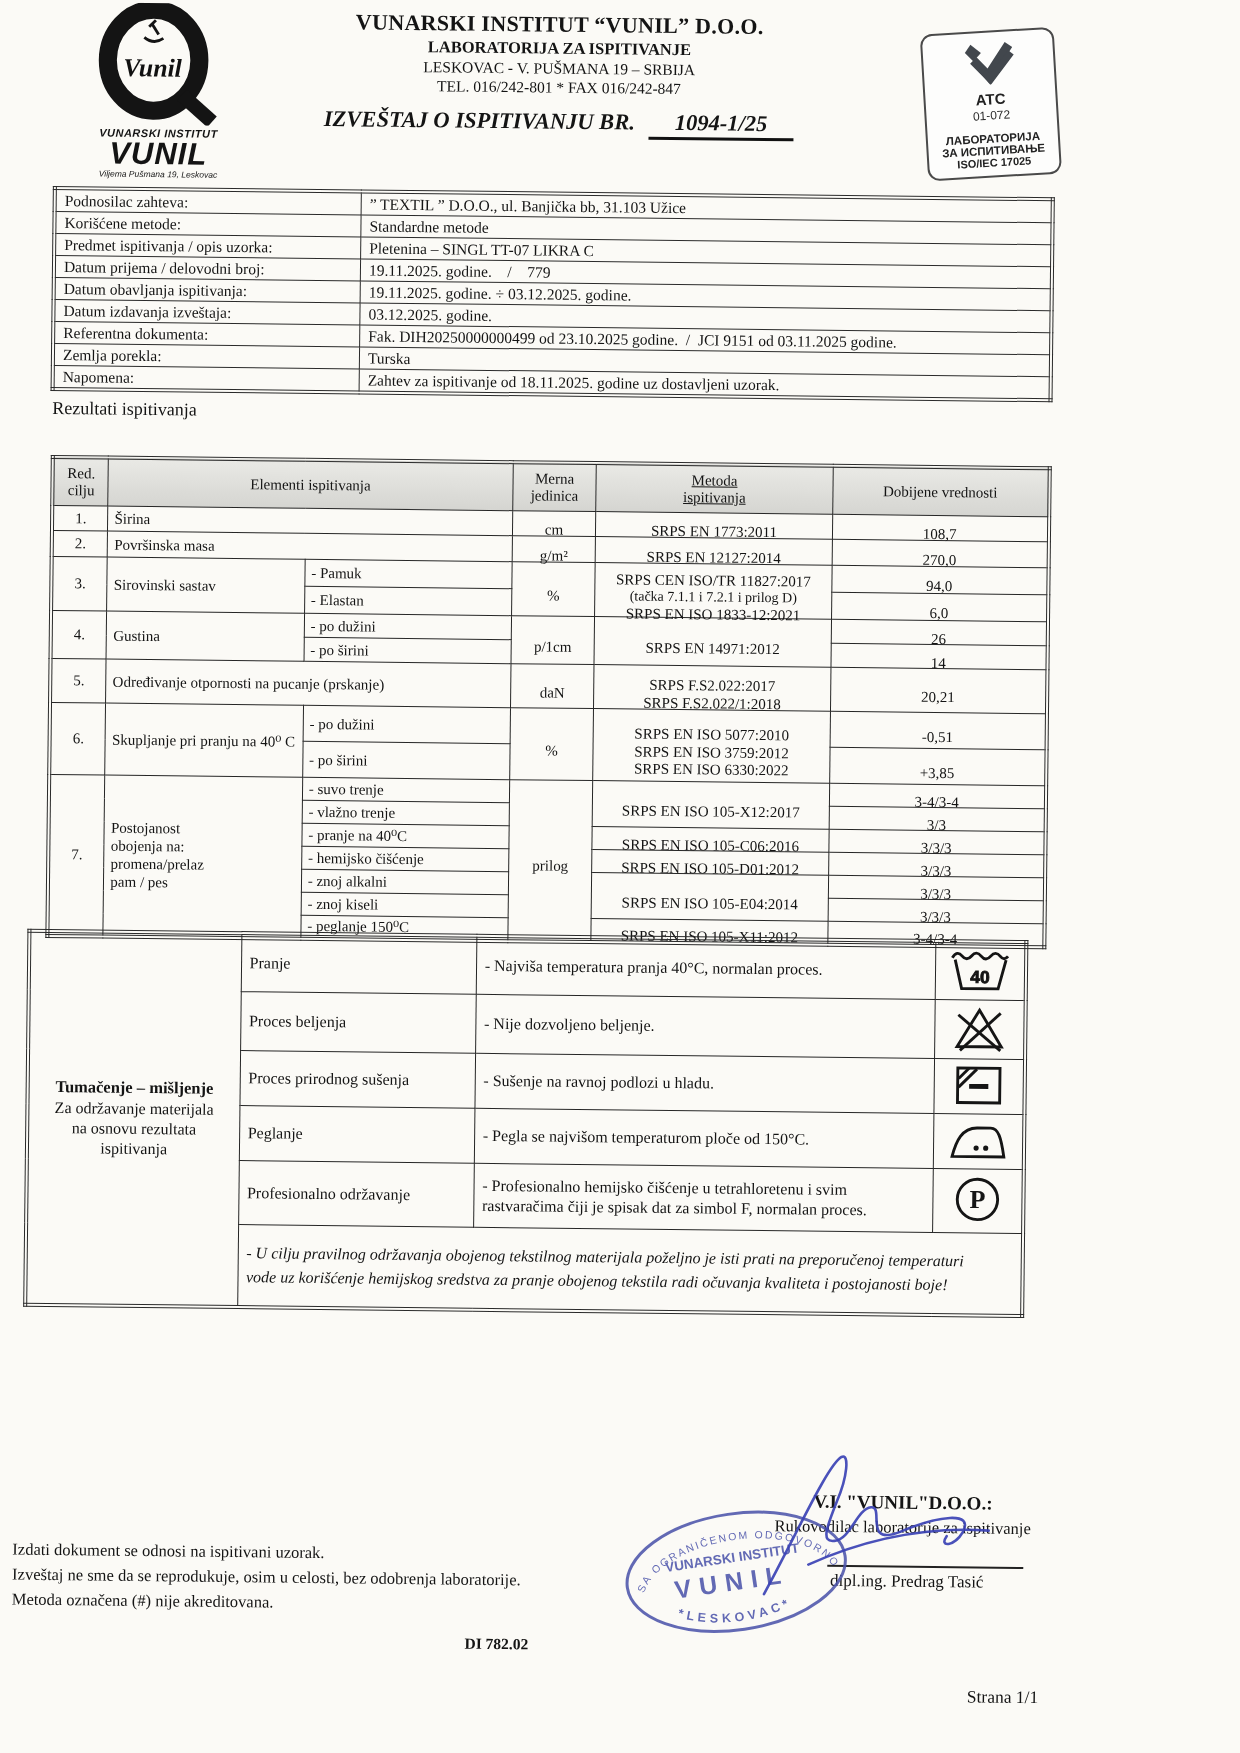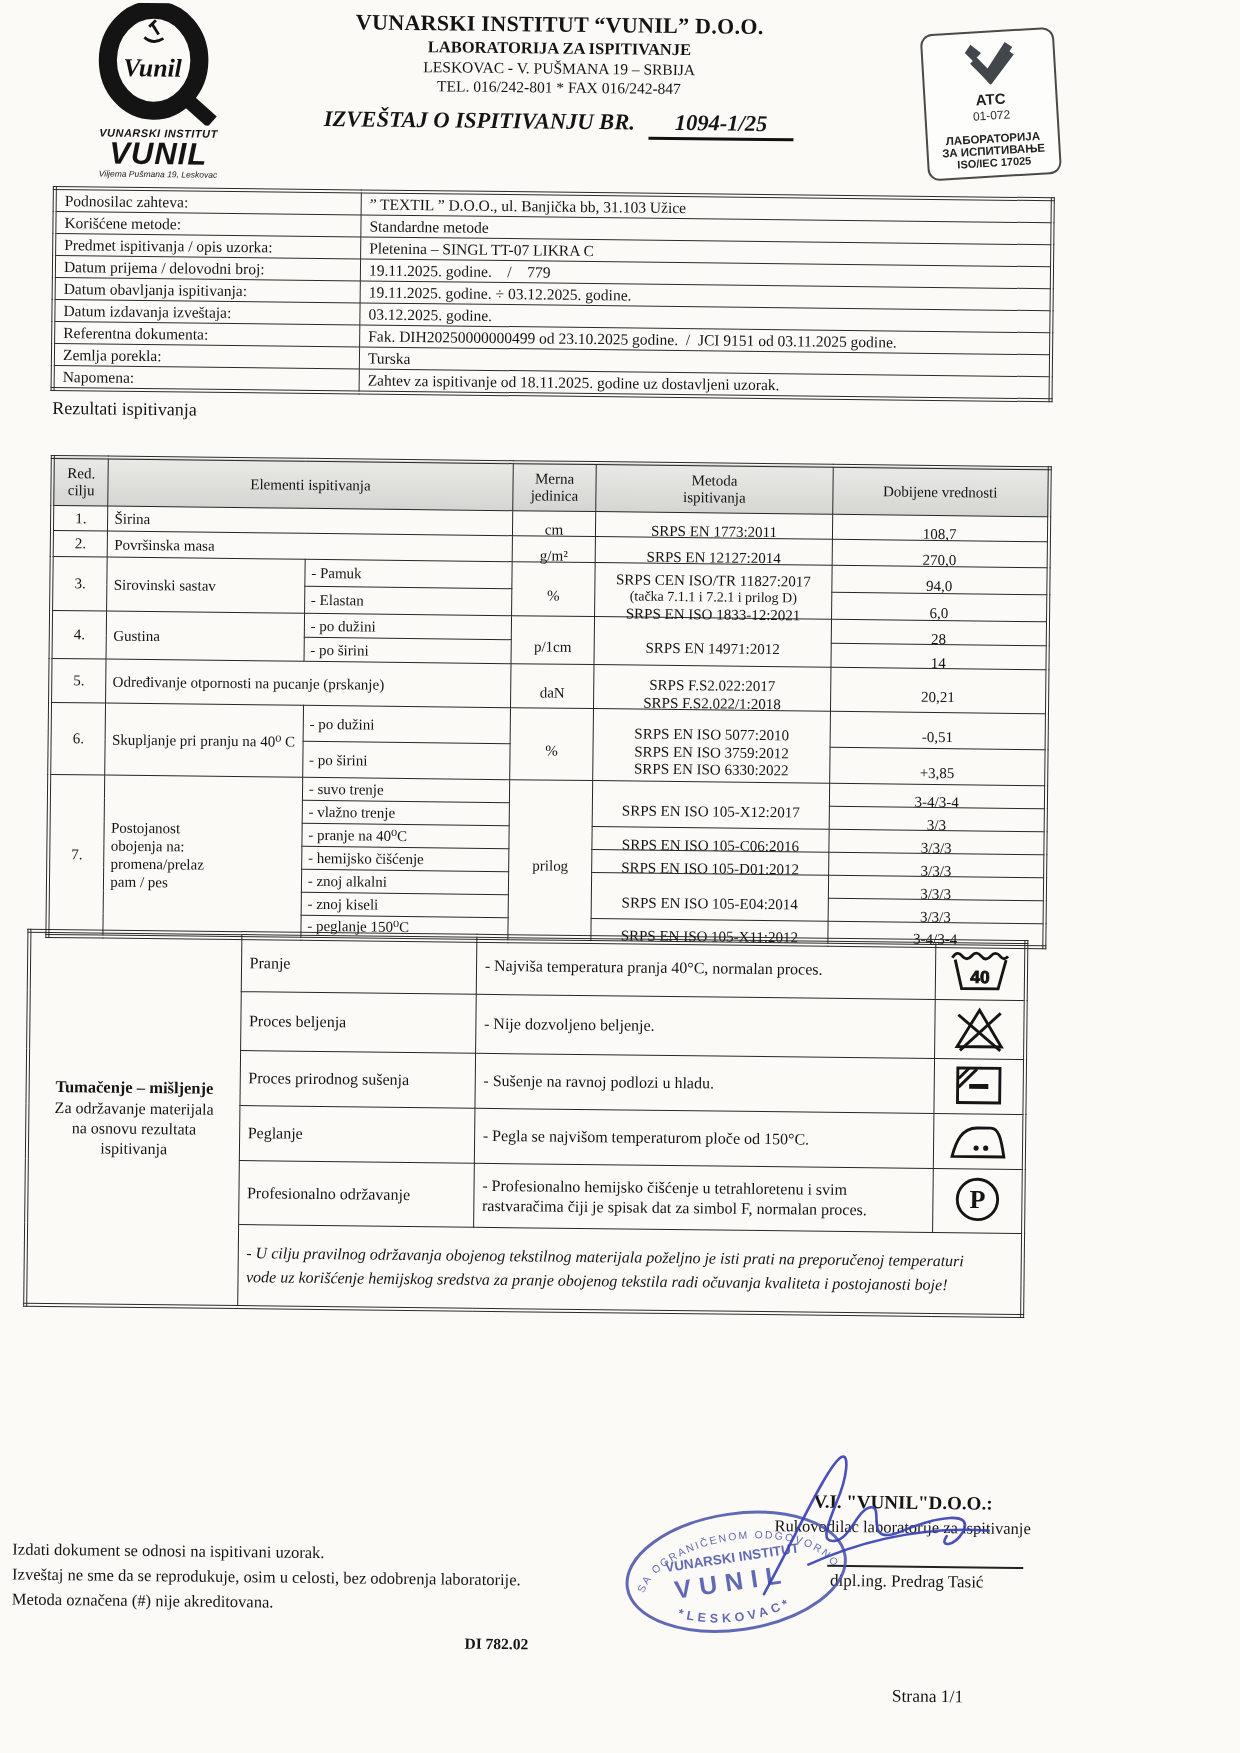--- a/index.html
+++ b/index.html
@@ -33,21 +33,21 @@
   .info{position:absolute;left:55px;top:186px;width:1002px;border:4px double #2a2a2a;}
   .info td{border:1.6px solid #2a2a2a;font-size:15.5px;padding:0 8px;height:21px;}
   .ilabel{width:288px;}
 
   .sect{position:absolute;left:57px;top:398px;font-size:18px;}
 
   .res{position:absolute;left:56px;top:455px;width:1001px;border:4px double #2a2a2a;}
   .res td,.res th{border:1.8px solid #262626;font-size:15px;padding:0 6px;}
   .hd{background:linear-gradient(#e9e9e5,#d5d5d1);font-size:15.5px;font-weight:normal;text-align:center;height:46px;}
   .hdw{display:inline-block;max-width:70px;line-height:1.15;}
-  .hdw2{display:inline-block;max-width:110px;line-height:1.15;}
+  .hdw2{display:inline-block;max-width:110px;line-height:1.15;text-decoration:underline;}
   .num{text-align:center;vertical-align:middle;}
   .ename{text-align:left;padding:0 8px;vertical-align:middle;line-height:1.2;}
   .ctr{text-align:center;vertical-align:middle;line-height:1.18;}
   .small{font-size:14.5px;}
   .sh{position:relative;top:7px;display:inline-block;}
   .mline2{font-size:14px;}
 
   .interp{position:absolute;left:38px;top:929px;width:1001px;border:4px double #2a2a2a;}
   .interp td{border:1.8px solid #262626;font-size:16px;padding:2px 8px;vertical-align:middle;}
   .tum{width:206px;text-align:center;line-height:1.25;}
@@ -63,21 +63,21 @@
   .sigco{font-size:19px;font-weight:bold;}
   .sigrole{font-size:16.5px;margin-top:4px;}
   .sigline{position:absolute;left:845px;top:1556px;width:196px;border-top:2px solid #222;}
   .signer{position:absolute;left:848px;top:1562px;font-size:17px;}
   .stampsvg{position:absolute;left:632px;top:1490px;}
   .sigsvg{position:absolute;left:768px;top:1434px;}
   .bullets{position:absolute;left:8px;top:1540px;font-size:16.5px;}
   .bullets .brow{height:25px;white-space:nowrap;}
   .diam{font-size:12px;display:inline-block;width:22px;vertical-align:2px;}
   .doccode{position:absolute;left:430px;top:1630px;width:170px;text-align:center;font-weight:bold;font-size:15.5px;}
-  .pagenum{position:absolute;left:911px;top:1676px;font-size:17.5px;}
+  .pagenum{position:absolute;left:986px;top:1676px;font-size:17.5px;}
 </style>
 </head>
 <body>
 
 <div class="sheet">
 <div class="rot">
 
   <header class="head">
     <div class="logo">
       <svg width="128" height="122" viewBox="0 0 132 128">
@@ -204,21 +204,21 @@
     <tr style="height:27px">
       <td class="ename">- Elastan</td>
       <td class="ctr"><span class="sh">6,0</span></td>
     </tr>
     <tr style="height:24px">
       <td class="num" rowspan="2">4.</td>
       <td class="ename" rowspan="2">Gustina</td>
       <td class="ename">- po dužini</td>
       <td class="ctr" rowspan="2"><span class="sh">p/1cm</span></td>
       <td class="ctr" rowspan="2"><span class="sh">SRPS EN 14971:2012</span></td>
-      <td class="ctr"><span class="sh">28</span></td>
+      <td class="ctr"><span class="sh">26</span></td>
     </tr>
     <tr style="height:24px">
       <td class="ename">- po širini</td>
       <td class="ctr"><span class="sh">14</span></td>
     </tr>
     <tr style="height:44px">
       <td class="num">5.</td>
       <td class="ename" colspan="2">Određivanje otpornosti na pucanje (prskanje)</td>
       <td class="ctr"><span class="sh">daN</span></td>
       <td class="ctr"><span class="sh"><div>SRPS F.S2.022:2017</div><div>SRPS F.S2.022/1:2018</div></span></td>

